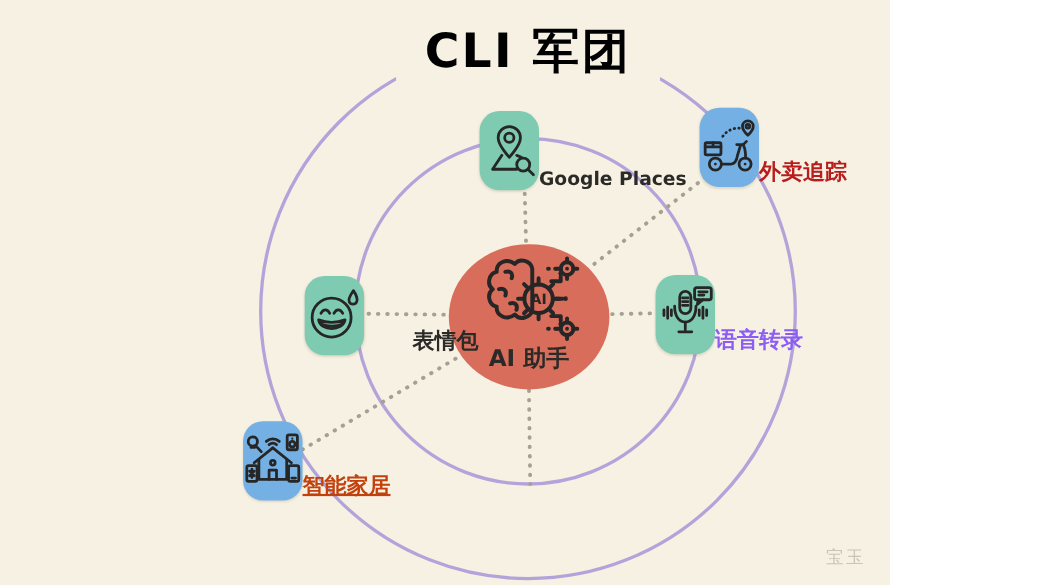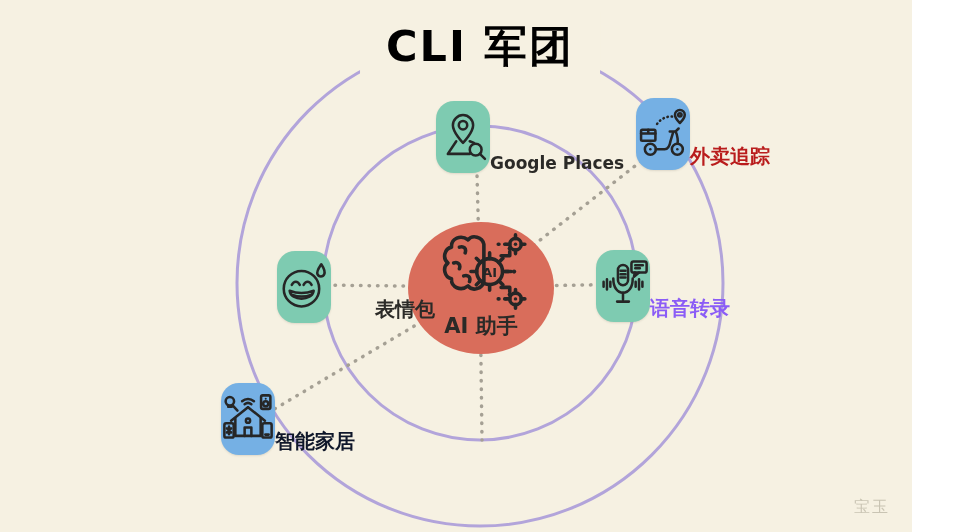--- a/index.html
+++ b/index.html
@@ -1,17 +1,17 @@
 <!DOCTYPE html>
 <html><head>
 <meta charset="utf-8">
 <style>
   html,body{margin:0;padding:0;}
   body{width:960px;height:532px;overflow:hidden;font-family:"DejaVu Sans","Liberation Sans",sans-serif;position:relative;}
-  .stage{position:relative;width:912px;height:532px;}
+  .stage{position:relative;width:809px;height:532px;}
   .overlay{position:absolute;left:0;top:0;z-index:1;}
   .title{position:absolute;z-index:3;left:480px;top:12px;transform:translateX(-50%);
          font-size:43px;font-weight:bold;letter-spacing:2px;padding:6px 26px;white-space:nowrap;}
   .node{position:absolute;z-index:2;width:80px;display:flex;flex-direction:row;align-items:flex-end;}
   .tile{width:80px;height:72px;border-radius:18px;display:flex;align-items:center;justify-content:center;
         box-shadow:0 1px 2px rgba(90,80,60,0.15);}
   .node-label{margin-top:7px;font-size:20px;font-weight:600;white-space:nowrap;}
   .label-en{font-size:17px;font-weight:600;}
   .center-icon{position:absolute;z-index:2;left:435px;top:231px;}
   .center-label{position:absolute;z-index:2;left:481px;top:312px;transform:translateX(-50%);
@@ -133,21 +133,21 @@
         <circle class="dotfill" cx="32" cy="18" r="1.5"></circle>
         <rect class="ln" x="47.5" y="4" width="11" height="16" rx="2"></rect>
         <circle class="ln" cx="53" cy="14" r="3"></circle>
           <circle class="dotfill" cx="53" cy="8" r="1.2"></circle>
         <rect class="ln" x="49" y="37" width="11" height="17" rx="2"></rect>
         <path class="ln" d="M52.5 50.5 H56.5"></path>
         <rect class="ln" x="4" y="37" width="11" height="17" rx="2"></rect>
         <path class="ln" d="M9.5 41 V50 M7 43 L12 48 M12 43 L7 48"></path>
       </svg>
     </div>
-    <div class="node-label" style="color: #0f172a;">智能家居</div>
+    <div class="node-label" style="color: #c2410c; text-decoration: underline;">智能家居</div>
   </div>
 
   <div class="node" style="left:277px;top:251px;gap:44px;">
     <div class="tile" style="background-color: rgb(126, 203, 177);">
       <svg class="icon" width="54" height="54" viewBox="0 0 64 64">
         <circle class="ln" cx="29" cy="34" r="21"></circle>
         <path class="ln" d="M17.5 29.5 C20 24.5 24.5 24.5 27 29.5"></path>
         <path class="ln" d="M31.5 29.5 C34 24.5 38.5 24.5 41 29.5"></path>
         <path class="ln" d="M15 36.5 C16.5 49 41.5 49 43.5 36.5 C34 40 24 40 15 36.5 Z"></path>
         <path class="ln" d="M17.5 41 C25 44 33.5 44 41 41"></path>

